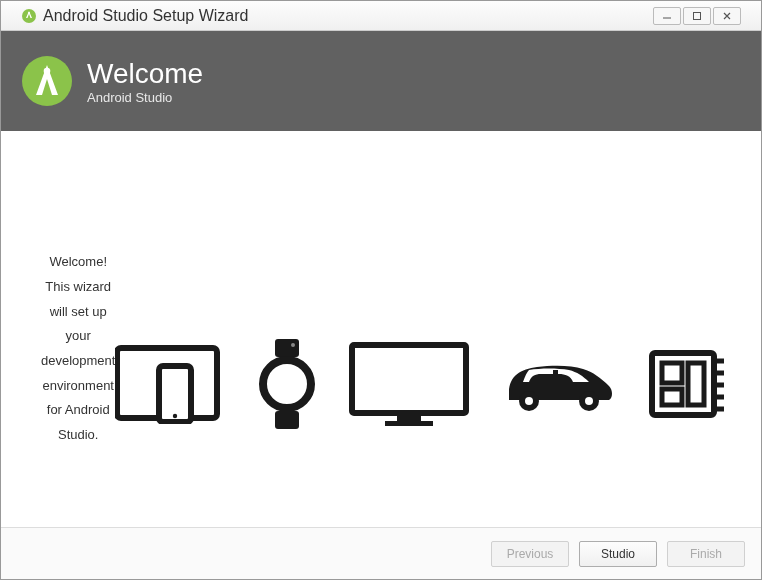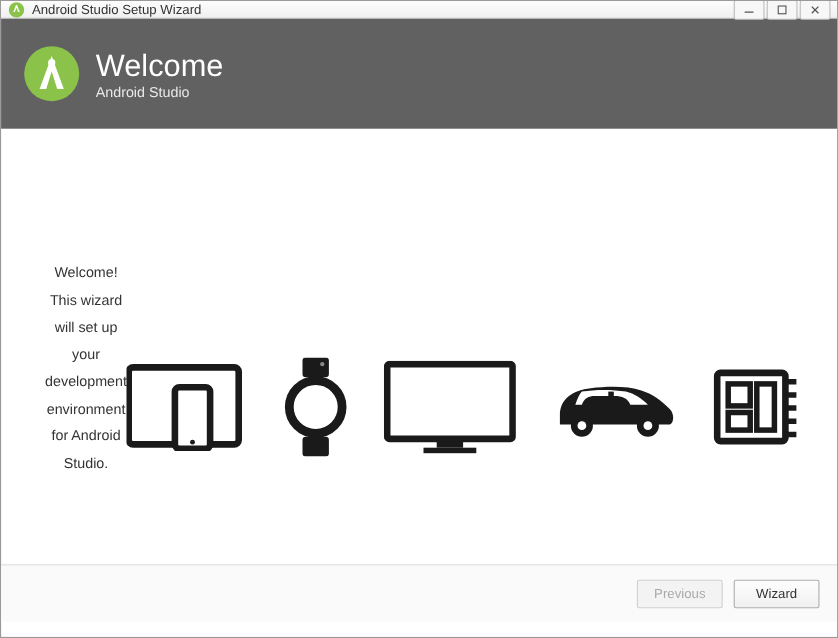--- a/index.html
+++ b/index.html
@@ -5,27 +5,27 @@
     * { margin: 0; padding: 0; box-sizing: border-box; }
     body {
       font-family: "Segoe UI", Tahoma, sans-serif;
       background: #fff;
       width: 762px;
       height: 580px;
       overflow: hidden;
       border: 1px solid #999;
     }
     .titlebar {
-      height: 16px;
+      height: 30px;
       background: linear-gradient(#fdfdfd, #f0f0f0);
       border-bottom: 1px solid #ccc;
       display: flex;
       align-items: center;
-      padding: 0 6px;
-      font-size: 12px;
+      padding: 0 20px;
+      font-size: 16px;
       color: #333;
     }
     .titlebar .app-icon {
       width: 16px; height: 16px;
       margin-right: 6px;
       display: inline-flex;
       align-items: center;
       justify-content: center;
     }
     .titlebar .title-text { flex: 1; }
@@ -200,14 +200,15 @@
         <line x1="66" y1="36" x2="76" y2="36" stroke="#1a1a1a" stroke-width="5"></line>
         <line x1="66" y1="48" x2="76" y2="48" stroke="#1a1a1a" stroke-width="5"></line>
         <line x1="66" y1="60" x2="76" y2="60" stroke="#1a1a1a" stroke-width="5"></line>
       </svg>
     </span>
   </div>
 </div>
 
 <div class="footer">
   <button class="btn" disabled="">Previous</button>
-  <button class="btn">Wizard</button>
+  <button class="btn">Studio</button>
+  <button class="btn" disabled="">Finish</button>
 </div>
 
 </body></html>

